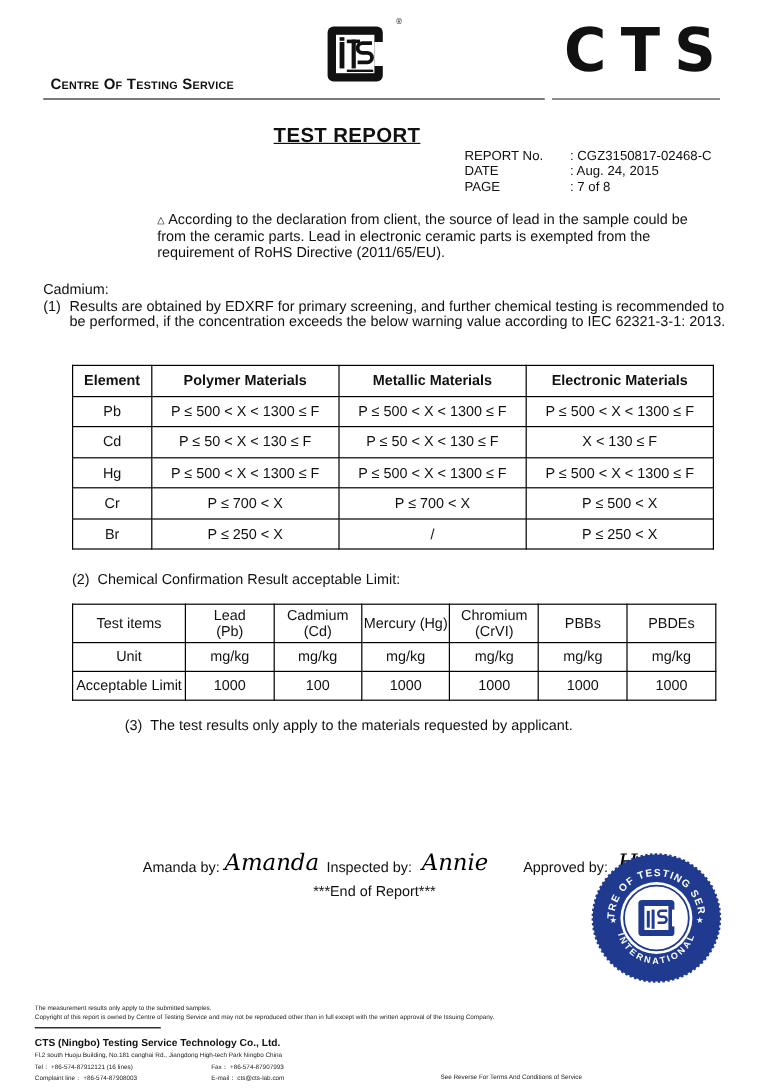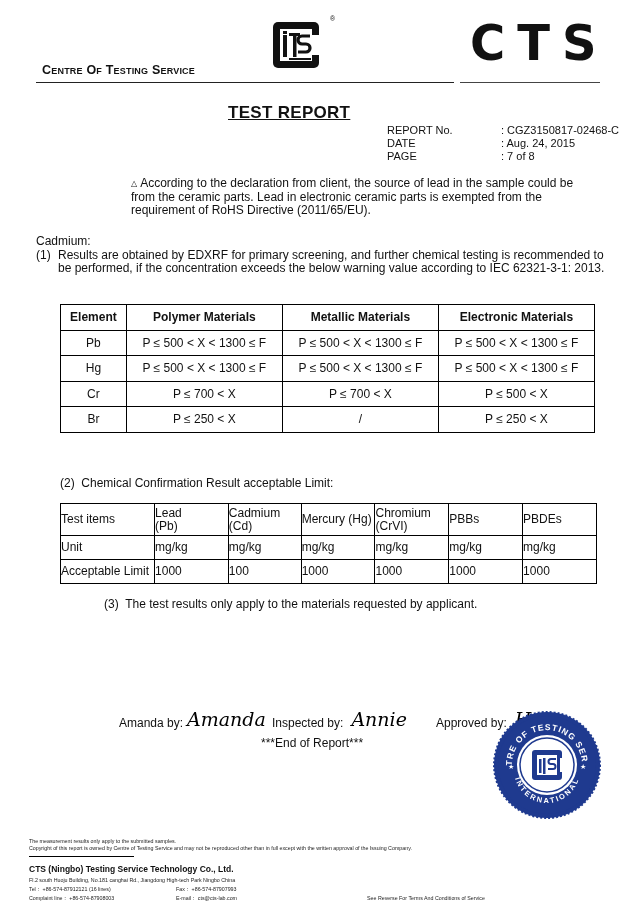--- a/index.html
+++ b/index.html
@@ -11,40 +11,40 @@
   .cts-tagline { left:42px; top:63px; font-size:11px; font-weight:bold; letter-spacing:0.2px; }
   .header-rule-left { left:36px; top:82px; width:418px; height:1px; background:#222; }
   .header-rule-right { left:460px; top:82px; width:140px; height:1px; background:#444; }
   .logo-box { left:272px; top:21px; width:48px; height:48px; }
   .reg-mark { left:330px; top:15px; font-size:7px; }
   .cts-big { left:470px; top:16px; font-size:48px; font-weight:900; letter-spacing:12px;
              font-family:"DejaVu Sans", sans-serif; line-height:52px; transform:scaleY(1.05); }
 
   .title { left:228px; top:103px; font-size:17px; font-weight:bold; text-decoration:underline; letter-spacing:0.3px; }
   .meta { left:387px; top:124px; font-size:11px; line-height:13px; }
-  .meta-row { display:flex;gap:26px; }
+  .meta-row { display:flex; }
   .meta-key { width:88px; }
 
   .note { left:131px; top:177px; width:460px; font-size:12px; line-height:13.5px; }
   .note .tri { font-size:8px; vertical-align:top; margin-right:3px; }
 
   .remarks { left:36px; top:235px; width:570px; font-size:12px; line-height:13.5px; }
   .remarks .item { display:flex; }
   .remarks .num { width:18px; flex:none; }
 
   table { border-collapse:collapse; font-family:"Liberation Sans", sans-serif; }
   .t1 { left:60px; top:304px; width:535px; font-size:12px; }
   .t1 td, .t1 th { border:1px solid #000; text-align:center; height:24.5px; padding:0; }
   .t1 th { font-weight:bold;margin-top:12px; }
   .t1 .c0 { width:65px; }
   .t1 .c1, .t1 .c2, .t1 .c3 { width:156px; }
 
   .chem-title { left:60px; top:476px; font-size:12px; }
   .t2 { left:60px; top:503px; width:537px; font-size:12px; }
-  .t2 td { border:1px solid #000; padding:0; line-height:13px; }
+  .t2 td { border:1px solid #000; text-align:center; padding:0; line-height:13px; }
   .t2 tr.r0 td { height:31px; }
   .t2 tr.r1 td, .t2 tr.r2 td { height:23px; }
   .t2 .k0 { width:92px; } .t2 .k1 { width:72px; } .t2 .k2 { width:71px; }
   .t2 .k3 { width:72px; } .t2 .k4 { width:72px; } .t2 .k5 { width:72px; } .t2 .k6 { width:72px; }
 
   .r3 { left:60px; top:597px; font-size:12px;margin-left:44px; }
 
   .sig { top:682px; font-size:12px; display:flex; align-items:flex-end; }
   .sig .script { font-family:"DejaVu Serif", serif; font-style:italic; color:#000000; font-size:19px; margin-left:4px;margin-top:26px; }
   .end { left:261px; top:736px; font-size:12px; }
@@ -115,20 +115,26 @@
     <th class="c0">Element</th>
     <th class="c1">Polymer Materials</th>
     <th class="c2">Metallic Materials</th>
     <th class="c3">Electronic Materials</th>
   </tr>
   <tr>
     <td>Pb</td>
     <td>P ≤ 500 &lt; X &lt; 1300 ≤ F</td>
     <td>P ≤ 500 &lt; X &lt; 1300 ≤ F</td>
     <td>P ≤ 500 &lt; X &lt; 1300 ≤ F</td>
+  </tr>
+  <tr>
+    <td>Cd</td>
+    <td>P ≤ 50 &lt; X &lt; 130 ≤ F</td>
+    <td>P ≤ 50 &lt; X &lt; 130 ≤ F</td>
+    <td>X &lt; 130 ≤ F</td>
   </tr>
   <tr>
     <td>Hg</td>
     <td>P ≤ 500 &lt; X &lt; 1300 ≤ F</td>
     <td>P ≤ 500 &lt; X &lt; 1300 ≤ F</td>
     <td>P ≤ 500 &lt; X &lt; 1300 ≤ F</td>
   </tr>
   <tr>
     <td>Cr</td>
     <td>P ≤ 700 &lt; X</td>

